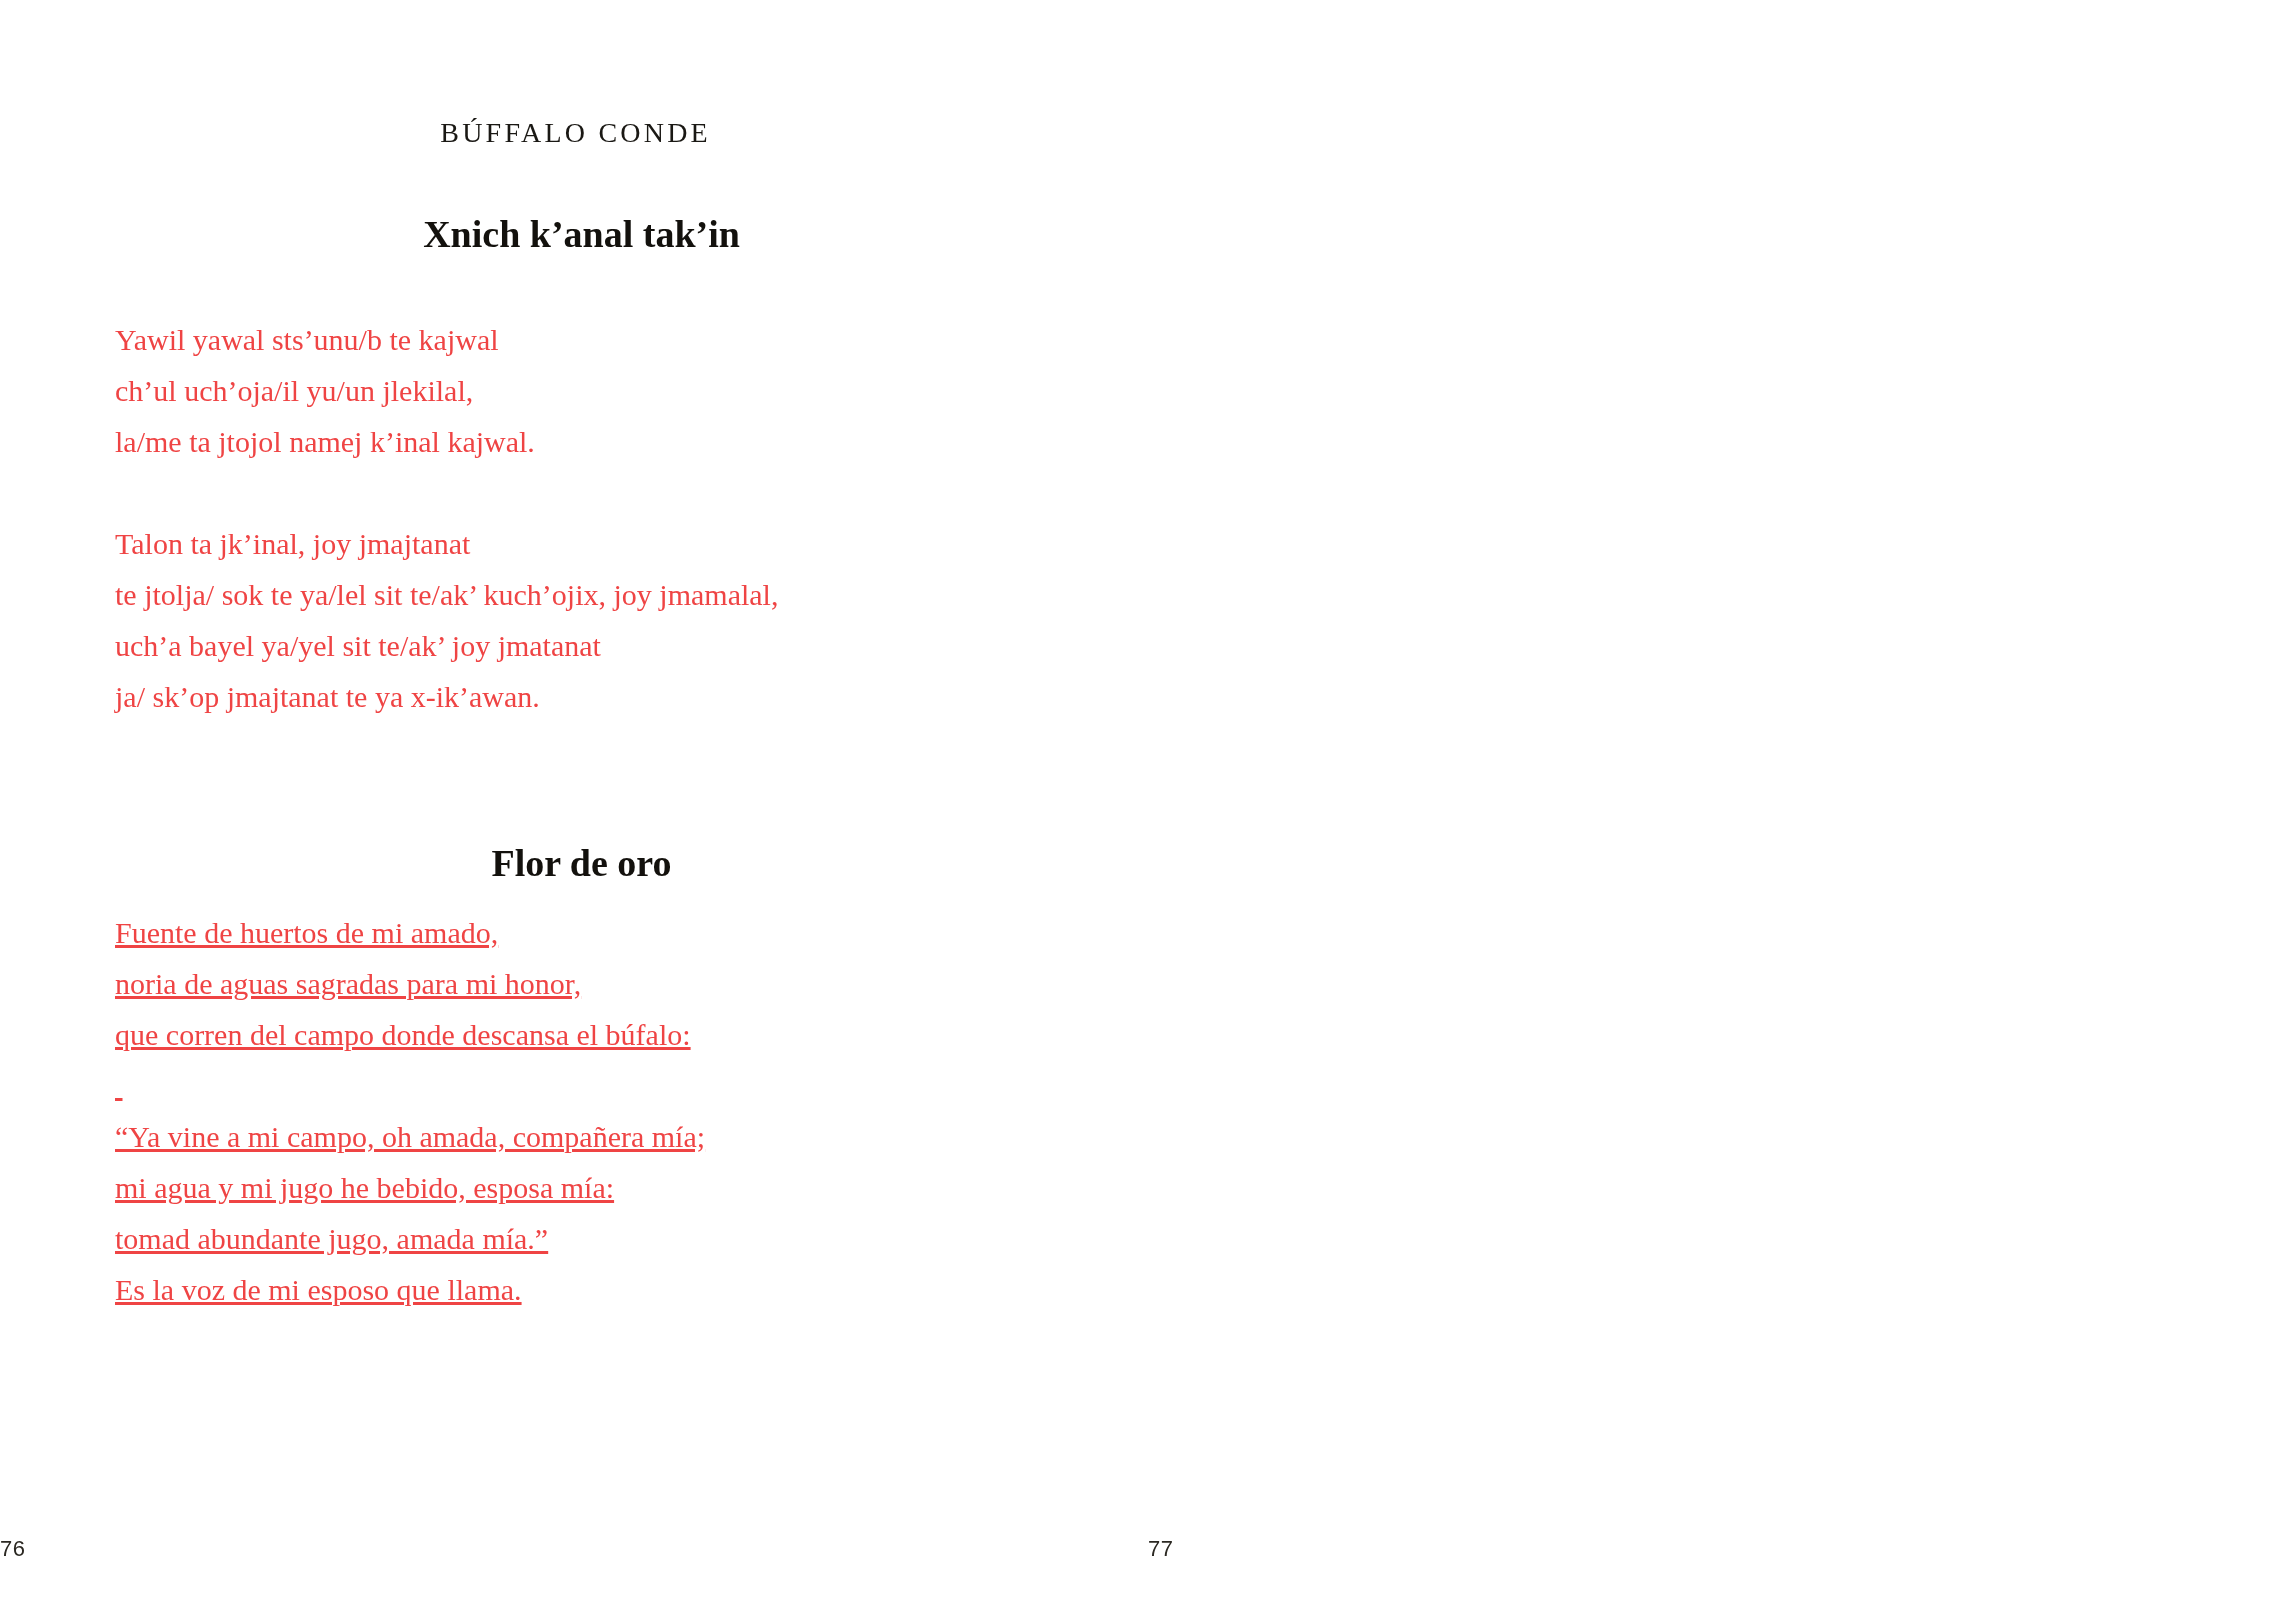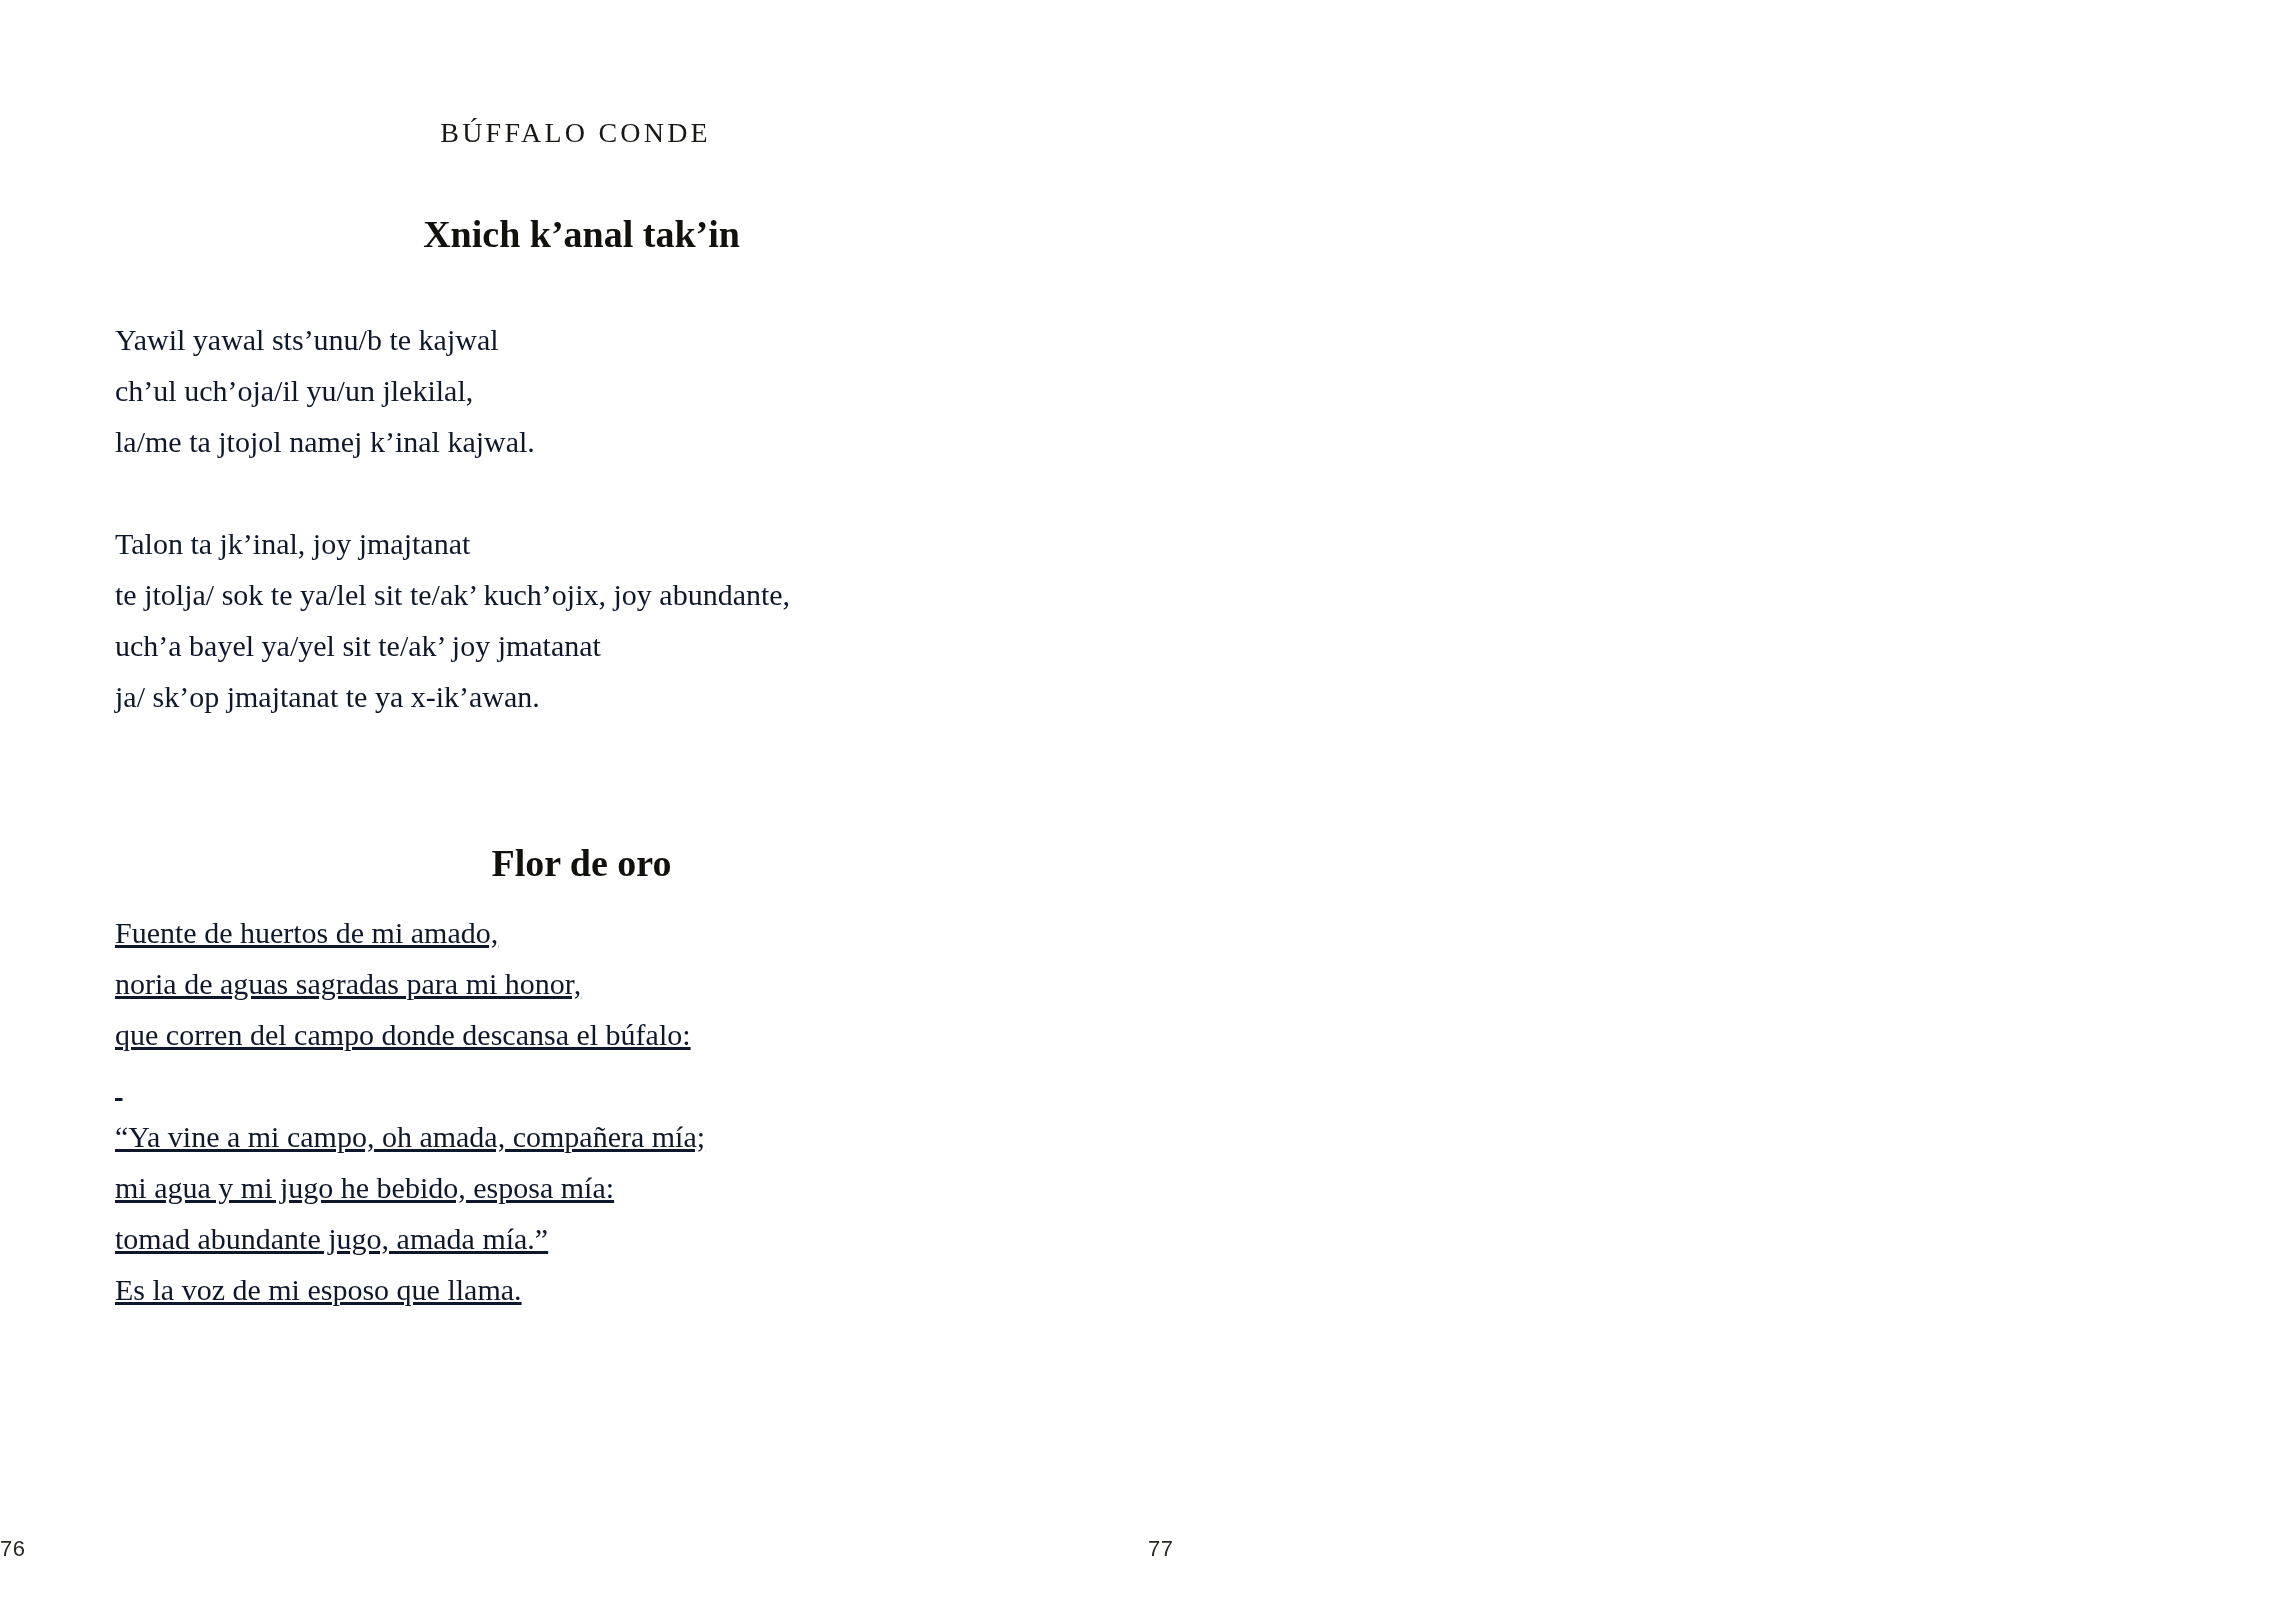--- a/index.html
+++ b/index.html
@@ -64,21 +64,21 @@
     top: 844px;
     left: 237px;
     width: 689px;
   }
 
   
   .verse-block {
     position: absolute;
     font-size: 30px;
     line-height: 51px;
-    color: #0f172a;
+    color: #ef4444;
     white-space: nowrap;
   }
   .verse-block .line {
     display: block;
     height: 51px;
   }
   .verse-block .line.blank {
     height: 51px;
   }
 
@@ -109,21 +109,21 @@
     <div class="running-head">BÚFFALO CONDE</div>
 
     <div class="poem-title tzeltal-title">Xnich k’anal tak’in</div>
 
     <div class="verse-block tzeltal-stanzas">
         <span class="line">Yawil yawal sts’unu/b te kajwal</span>
         <span class="line">ch’ul uch’oja/il yu/un jlekilal,</span>
         <span class="line">la/me ta jtojol namej k’inal kajwal.</span>
         <span class="line blank">&nbsp;</span>
         <span class="line">Talon ta jk’inal, joy jmajtanat</span>
-        <span class="line">te jtolja/ sok te ya/lel sit te/ak’ kuch’ojix, joy abundante,</span>
+        <span class="line">te jtolja/ sok te ya/lel sit te/ak’ kuch’ojix, joy jmamalal,</span>
         <span class="line">uch’a bayel ya/yel sit te/ak’ joy jmatanat</span>
         <span class="line">ja/ sk’op jmajtanat te ya x-ik’awan.</span>
       </div>
 
     <div class="poem-title spanish-title">Flor de oro</div>
 
     <div class="verse-block spanish-stanzas">
         <span class="line">Fuente de huertos de mi amado,</span>
         <span class="line">noria de aguas sagradas para mi honor,</span>
         <span class="line">que corren del campo donde descansa el búfalo:</span>

